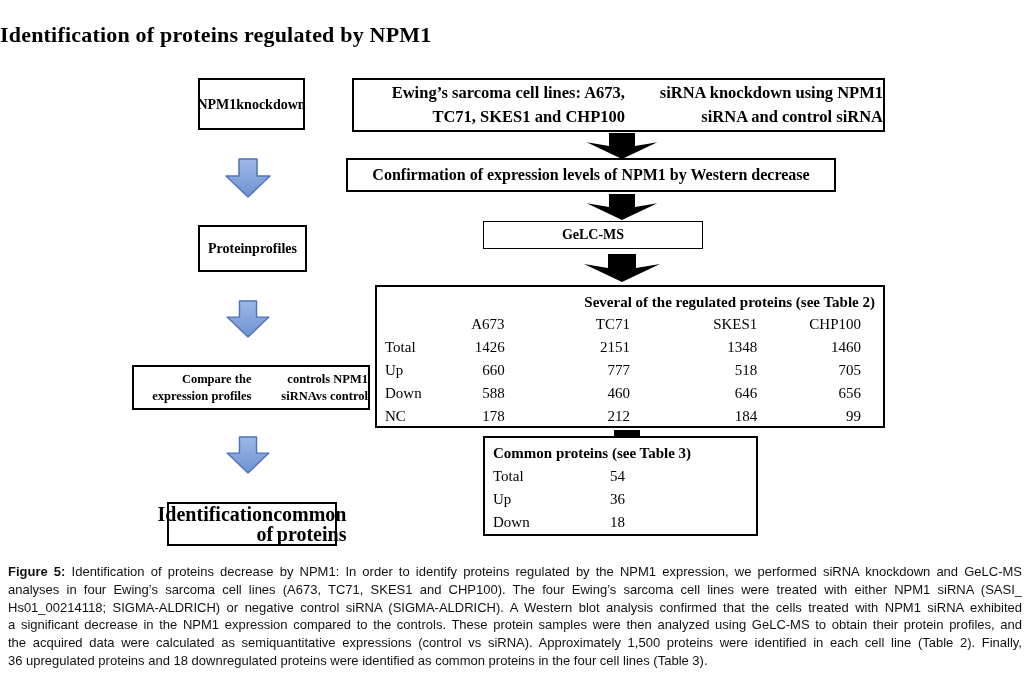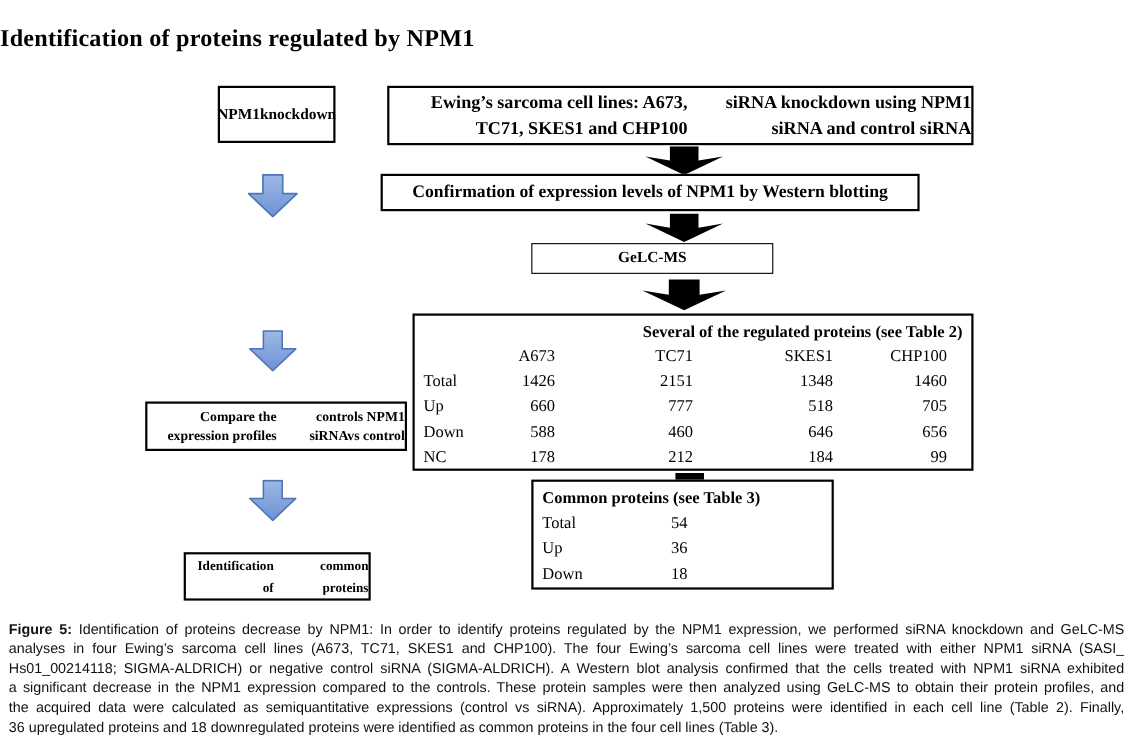--- a/index.html
+++ b/index.html
@@ -32,21 +32,21 @@
     justify-content: center;
     text-align: right;
     font-weight: bold;
     line-height: 1.25;
   }
 
   
   #box-npm1-knockdown   { left: 198px; top: 78px;  width: 107px; height: 52px; font-size: 14px; line-height: 21px; }
   #box-protein-profiles { left: 198px; top: 225px; width: 109px; height: 47px; font-size: 14px; line-height: 21px; }
   #box-compare          { left: 132px; top: 365px; width: 238px; height: 45px; font-size: 12.5px; line-height: 17px; }
-  #box-identification   { left: 167px; top: 502px; width: 170px; height: 44px; font-size: 12px; line-height: 20px; }
+  #box-identification   { left: 167px; top: 502px; width: 170px; height: 44px; font-size: 20px; line-height: 20px; }
 
   
   #box-ewing        { left: 352px; top: 78px;  width: 533px; height: 54px; font-size: 16.5px; line-height: 24px; }
   #box-confirmation { left: 346px; top: 158px; width: 490px; height: 34px; font-size: 16px; }
   #box-gelcms       { left: 483px; top: 221px; width: 220px; height: 28px; font-size: 14px; border-width: 1.5px; }
 
   
   #box-table2 { left: 375px; top: 285px; width: 510px; height: 143px; border: 2px solid #000; background: #fff; padding: 4px 8px 2px 8px; font-size: 15px; }
   #table2-title { text-align: right; font-weight: bold; line-height: 22px; }
   #table2 { width: 100%; border-collapse: collapse; }
@@ -96,20 +96,24 @@
     <div>NPM1</div>
     <div>knockdown</div>
   </div>
 
   <div class="blue-arrow abs" style="left:225px; top:158px;">
     <svg width="46" height="40" viewBox="0 0 46 40">
       <polygon points="14,1 32,1 32,18 45,18 23,39 1,18 14,18" fill="url(#blueGrad)" stroke="#4e74b4" stroke-width="1.5" stroke-linejoin="round"></polygon>
     </svg>
   </div>
 
+  <div id="box-protein-profiles" class="fbox abs">
+    <div>Protein</div>
+    <div>profiles</div>
+  </div>
 
   <div class="blue-arrow abs" style="left:225px; top:300px;">
     <svg width="46" height="38" viewBox="0 0 46 40">
       <polygon points="14,1 32,1 32,18 45,18 23,39 1,18 14,18" fill="url(#blueGrad)" stroke="#4e74b4" stroke-width="1.5" stroke-linejoin="round"></polygon>
     </svg>
   </div>
 
   <div id="box-compare" class="fbox abs">
     <div>Compare the expression profiles</div>
     <div>controls NPM1 siRNAvs control</div>
@@ -131,21 +135,21 @@
     <div>siRNA knockdown using NPM1 siRNA and control siRNA</div>
   </div>
 
   <div class="black-arrow abs" style="left:584px; top:133px;">
     <svg width="76" height="26" viewBox="0 0 76 28">
       <polygon points="24,0 52,0 52,14 76,10 38,28 0,10 24,14" fill="#000000"></polygon>
     </svg>
   </div>
 
   <div id="box-confirmation" class="fbox abs">
-    <div>Confirmation of expression levels of NPM1 by Western blotting</div>
+    <div>Confirmation of expression levels of NPM1 by Western decrease</div>
   </div>
 
   <div class="black-arrow abs" style="left:584px; top:194px;">
     <svg width="76" height="26" viewBox="0 0 76 28">
       <polygon points="24,0 52,0 52,14 76,10 38,28 0,10 24,14" fill="#000000"></polygon>
     </svg>
   </div>
 
   <div id="box-gelcms" class="fbox abs">
     <div>GeLC-MS</div>

